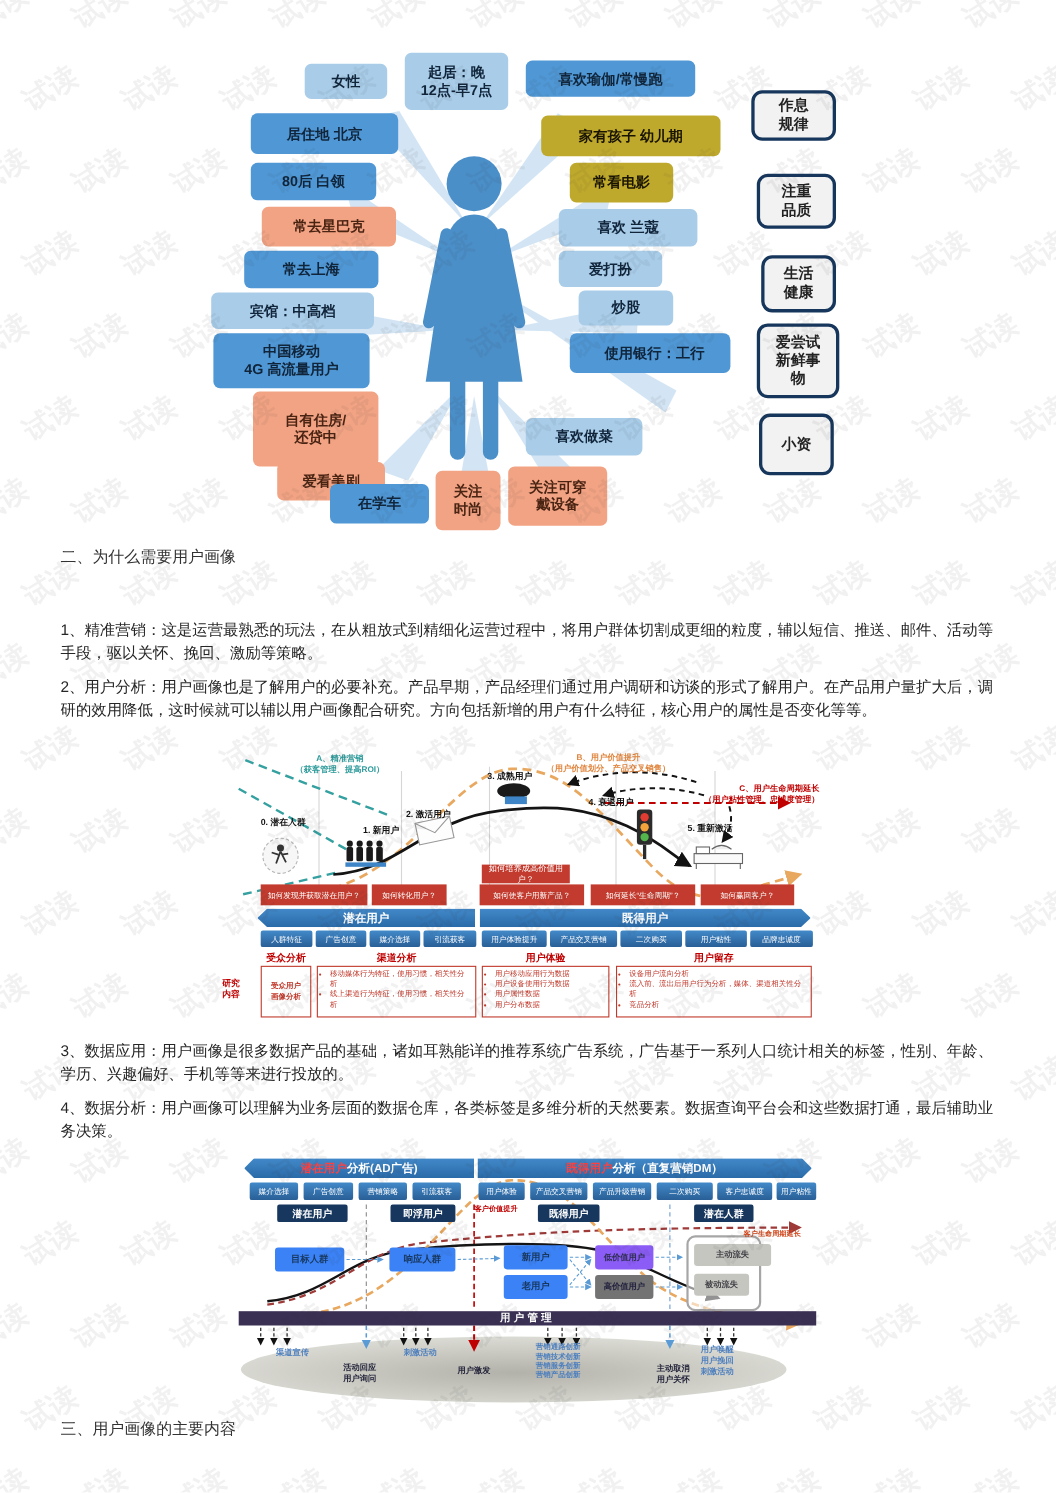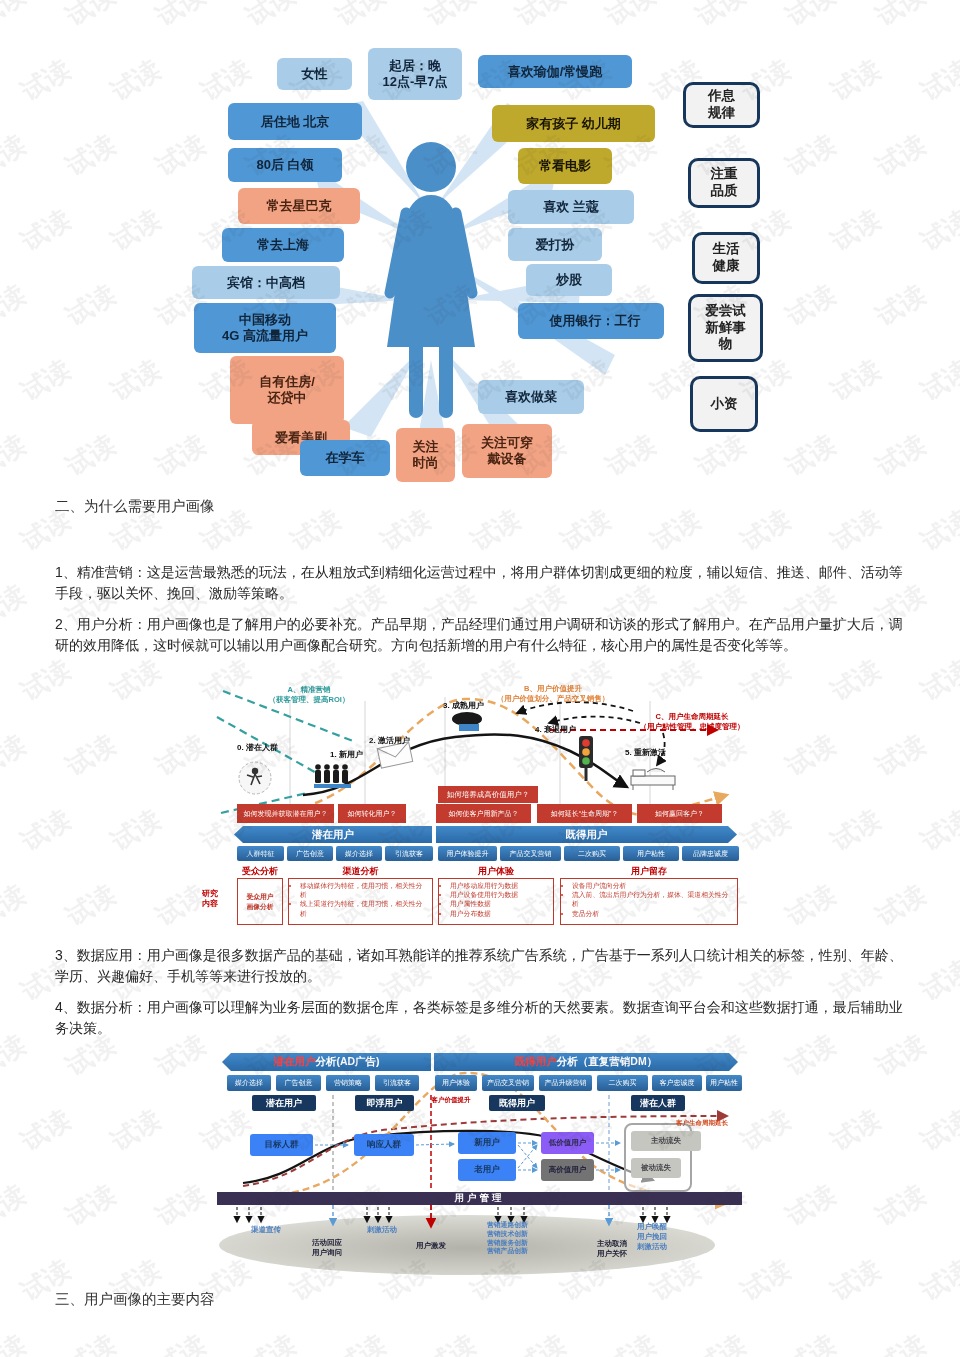--- a/index.html
+++ b/index.html
@@ -192,31 +192,31 @@
         <rect x="416" y="93" width="44" height="9" fill="#fafafa" stroke="#666"></rect>
         <rect x="418" y="87" width="12" height="6" fill="#ffffff" stroke="#666"></rect>
         <path d="M418,102 v5 M458,102 v5" stroke="#666" fill="none"></path>
       </g>
     </svg>
 
     <div class="ann" style="left:34px;top:2px;width:120px;color:#2e9b9b;">A、精准营销
 （获客管理、提高ROI）</div>
     <div class="ann" style="left:278px;top:1px;width:120px;color:#e0843c;">B、用户价值提升
 （用户价值划分、产品交叉销售）</div>
-    <div class="ann" style="left:424px;top:29px;width:106px;color:#c00000;">C、用户生命周期延长
+    <div class="ann" style="left:424px;top:29px;width:106px;color:#c00000;text-align:right;">C、用户生命周期延长
 （用户粘性管理、忠诚度管理）</div>
 
     <div class="stage" style="left:22px;top:59px;">0. 潜在人群</div>
     <div class="stage" style="left:95px;top:66px;margin-left:20px;">1. 新用户</div>
     <div class="stage" style="left:154px;top:52px;">2. 激活用户</div>
     <div class="stage" style="left:228px;top:17px;">3. 成熟用户</div>
     <div class="stage" style="left:320px;top:41px;">4. 衰退用户</div>
     <div class="stage" style="left:410px;top:64px;">5. 重新激活</div>
 
-    <div class="redbox" style="left:223px;top:103px;width:100px;height:17px;font-size:7.5px;">如何培养成高价值用户？</div>
+    <div class="redbox" style="left:223px;top:103px;width:80px;height:17px;font-size:7.5px;">如何培养成高价值用户？</div>
 
     <div class="redbox" style="left:22px;top:121px;width:97px;height:19px;">如何发现并获取潜在用户？</div>
     <div class="redbox" style="left:123px;top:121px;width:68px;height:19px;">如何转化用户？</div>
     <div class="redbox" style="left:221px;top:121px;width:95px;height:19px;">如何使客户用新产品？</div>
     <div class="redbox" style="left:322px;top:121px;width:95px;height:19px;">如何延长“生命周期”？</div>
     <div class="redbox" style="left:422px;top:121px;width:85px;height:19px;">如何赢回客户？</div>
 
     <div class="banner arrowL" style="left:19px;top:143px;width:198px;height:17px;">潜在用户</div>
     <div class="banner arrowR" style="left:221px;top:143px;width:301px;height:17px;">既得用户</div>
 

